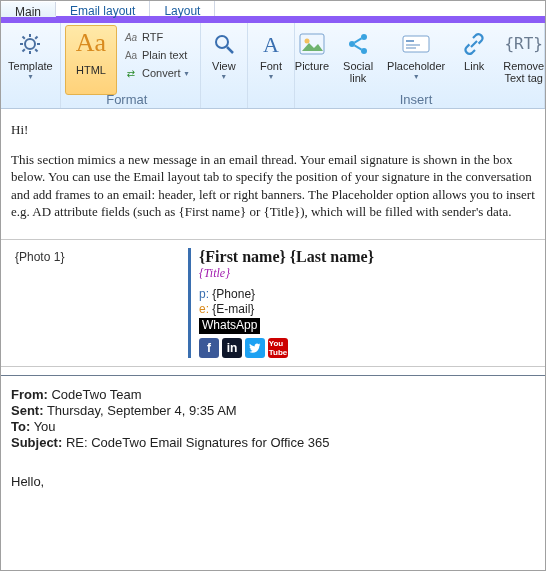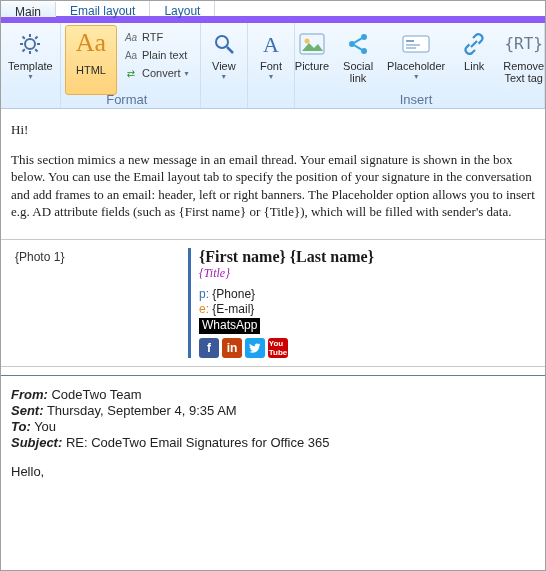--- a/index.html
+++ b/index.html
@@ -131,31 +131,31 @@
     font-size: 12px;
   }
   .sigbody .name { font-weight: bold; font-size: 16px; font-family: Georgia, serif; color: #1a1a1a; }
   .sigbody .title { font-style: italic; font-family: Georgia, serif; color: #a21caf; margin-bottom: 6px; }
   .sigbody .row { line-height: 1.3; }
   .lbl-p { color: #3a6fb0; }
   .lbl-e { color: #d98b1f; }
   .wa { background: #000; color: #fff; padding: 0 3px; display: inline-block; }
   .social { display: flex; gap: 3px; margin-top: 4px; }
   .sbtn { width: 20px; height: 20px; border-radius: 3px; color: #fff; display:flex; align-items:center; justify-content:center; font-weight:bold; font-size:12px; font-family: Arial, sans-serif; cursor:pointer;}
-  .fb { background:#3b5998;} .li { background:#c2410c;} .tw { background:#1da1f2;} .yt { background:#cc0000; font-size:8px;}
+  .fb { background:#3b5998;} .li { background:#0f172a;} .tw { background:#1da1f2;} .yt { background:#cc0000; font-size:8px;}
   
   .quoted {
     border-top: 1px solid #6a7b90;
     margin: 8px -10px 0 -10px;
     padding: 10px 10px;
     font-size: 13px;
   }
-  .quoted b { font-weight: bold; font-style: italic; }
+  .quoted b { font-weight: bold; }
   .quoted .hdrline { margin: 1px 0; }
-  .quoted .hello { margin-top: 14px; }
+  .quoted .hello { margin-top: 24px; }
   svg { display:block; }
 </style>
 </head>
 <body>
 
 <div class="tabstrip">
   <div class="tab active">Main</div>
   <div class="tab">Email layout</div>
   <div class="tab">Layout</div>
 </div>

